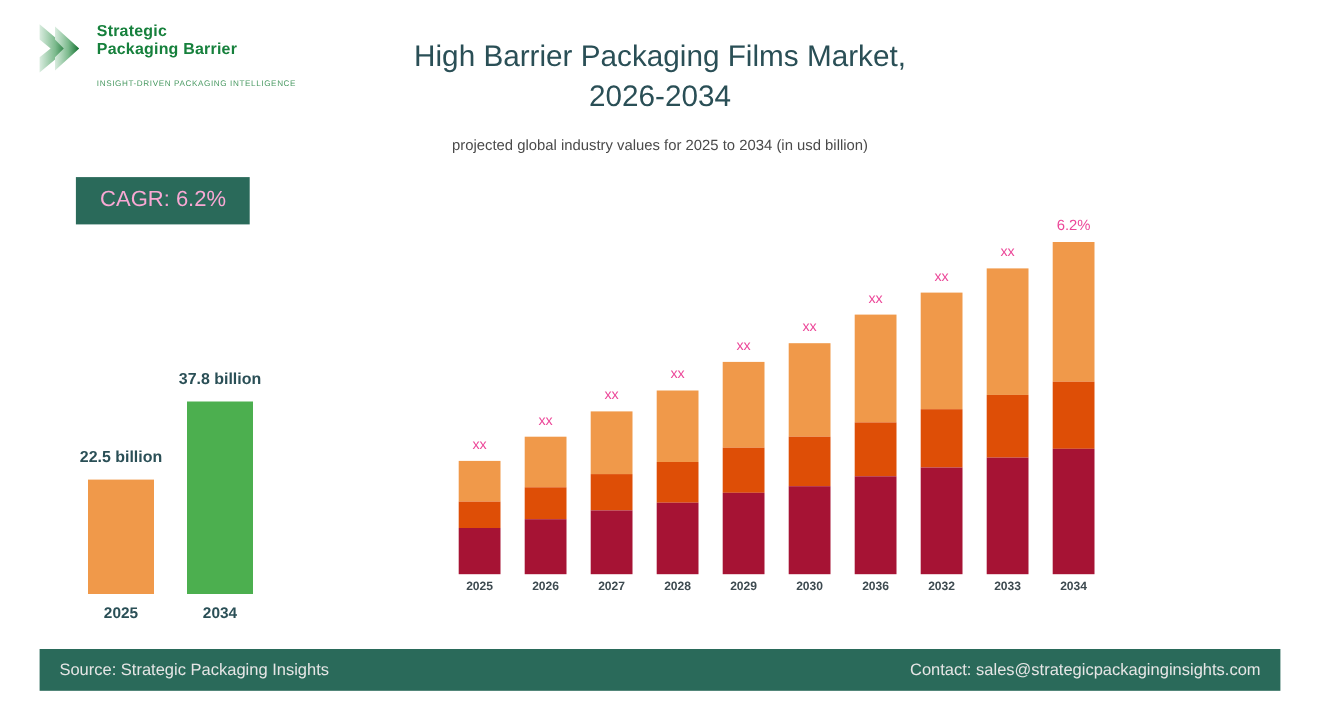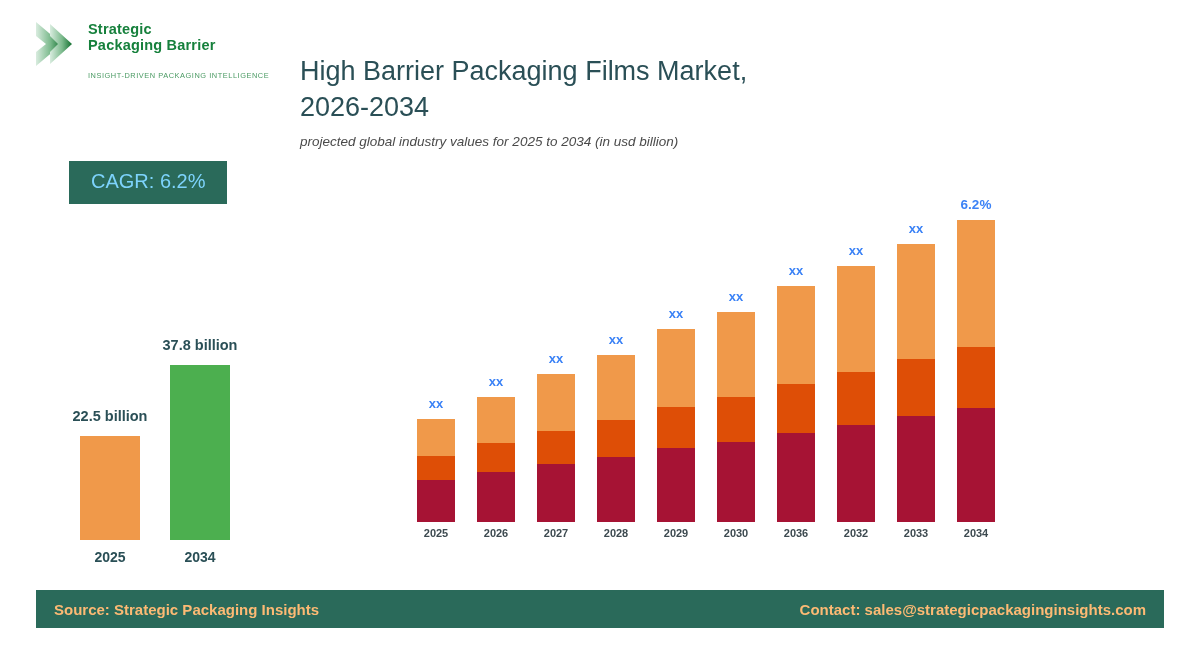--- a/index.html
+++ b/index.html
@@ -45,44 +45,44 @@
     font-size: 7.4px;
     color: #4a9a63;
     letter-spacing: 0.55px;
     white-space: nowrap;
   }
 
   
   .title-block {
     position: absolute;
     left: 300px;
-    top: 54px;
+    top: 34px;
     width: 600px;
+    text-align: center;
   }
   .title {
     font-size: 27px;
     color: #2a4f56;
     line-height: 1.32;
     font-weight: normal;
     margin: 0;
   }
   .subtitle {
-    margin-top: 9px;
+    margin-top: 19px;
     font-size: 13.5px;
     color: #4a4a4a;
-    font-style: italic;
   }
 
   
   .cagr-badge {
     position: absolute;
     left: 69px;
     top: 161px;
     background: #2a6a5a;
-    color: #7dd3fc;
+    color: #f9a8d4;
     font-size: 20px;
     padding: 9px 22px 11px 22px;
     white-space: nowrap;
   }
 
   
   .compare {
     position: absolute;
     left: 55px;
     top: 300px;
@@ -134,22 +134,22 @@
     bottom: 23px;
     width: 38px;
   }
   .stk-top-label {
     position: absolute;
     bottom: 100%;
     left: 50%;
     transform: translateX(-50%);
     margin-bottom: 8px;
     font-size: 13px;
-    font-weight: bold;
-    color: #3b82f6;
+    font-weight: normal;
+    color: #ec4899;
     white-space: nowrap;
   }
   .stk-top-label.pct { font-size: 13.5px; }
   .seg { width: 100%; display: block; }
   .stk-year {
     position: absolute;
     top: 100%;
     left: 50%;
     transform: translateX(-50%);
     margin-top: 5px;
@@ -167,23 +167,23 @@
     bottom: 22px;
     height: 38px;
     background: #2a6a5a;
     display: flex;
     align-items: center;
     justify-content: space-between;
     padding: 0 18px;
     box-sizing: border-box;
   }
   .footer-text {
-    color: #fdba74;
+    color: #e5e5e5;
     font-size: 15px;
-    font-weight: bold;
+    font-weight: normal;
     white-space: nowrap;
   }
 </style>
 </head>
 <body>
 
 <div class="logo">
   <svg class="logo-mark" viewBox="0 0 48 52">
     <defs>
       <linearGradient id="chevGrad" x1="0" y1="0" x2="1" y2="0">

